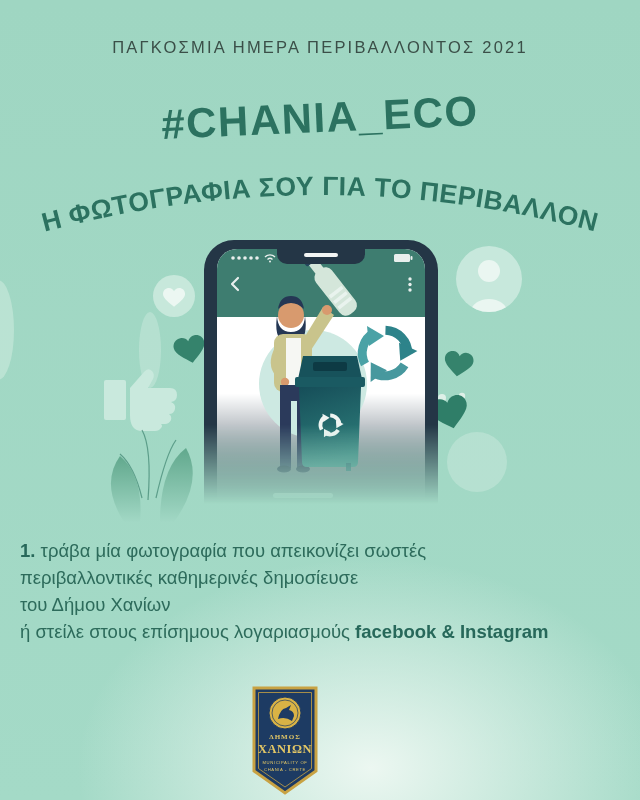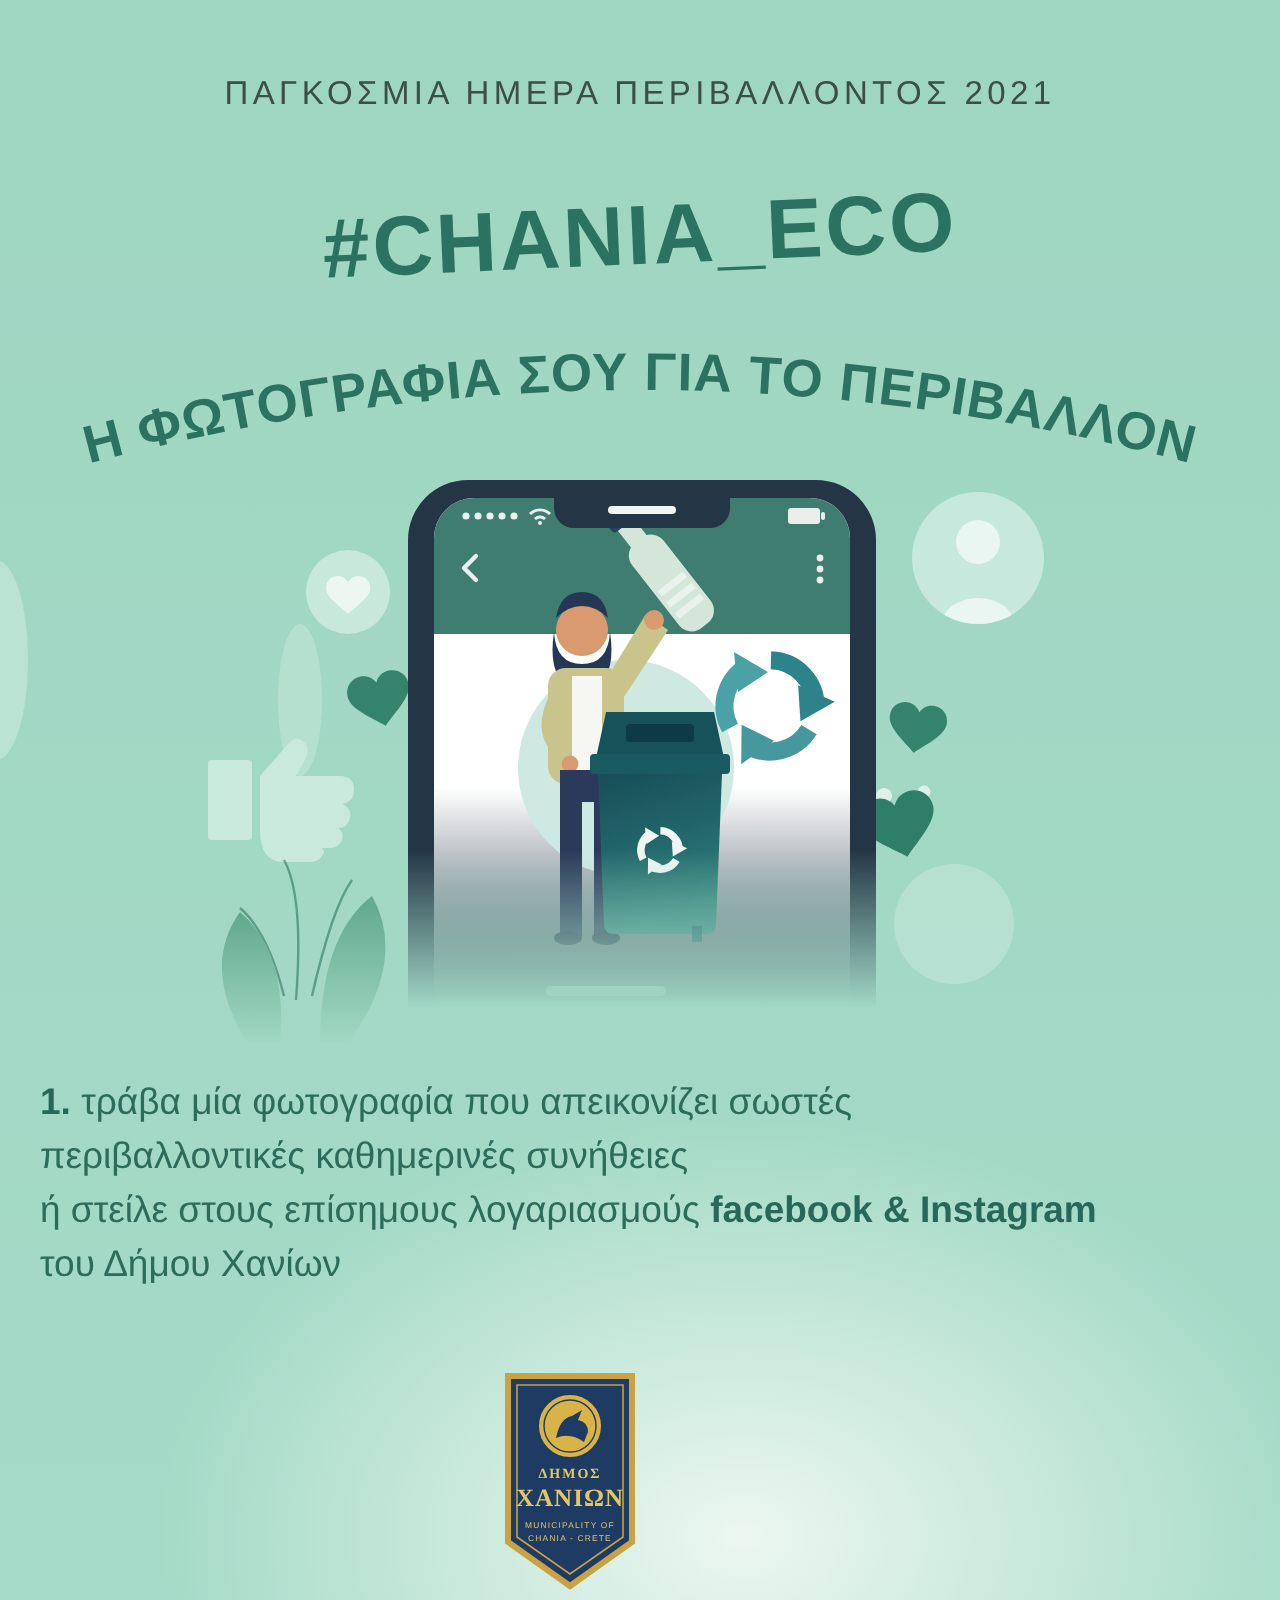--- a/index.html
+++ b/index.html
@@ -192,23 +192,23 @@
         </svg>
         <div class="notch">
           <div class="speaker"></div>
         </div>
       </div>
     </div>
   </div>
 
   <div class="instructions">
     <div><b>1.</b> <span>τράβα μία φωτογραφία που απεικονίζει σωστές</span></div>
-    <div><span>περιβαλλοντικές καθημερινές συνήθειες</span></div>
+    <div><span>περιβαλλοντικές καθημερινές δημοσίευσε</span></div>
+    <div><span>του Δήμου Χανίων</span></div>
     <div><span>ή στείλε στους επίσημους λογαριασμούς </span><b>facebook &amp; Instagram</b></div>
-    <div><span>του Δήμου Χανίων</span></div>
   </div>
 
   <div class="logos">
     <div class="chania-logo">
       <svg width="66" height="110" viewBox="0 0 66 110">
         <path d="M2,2 H64 V85 L33,107 L2,85 Z" fill="#1d3b63" stroke="#c8a243" stroke-width="3"></path>
         <path d="M6.5,6.5 H59.5 V82.5 L33,101 L6.5,82.5 Z" fill="none" stroke="#c8a243" stroke-width="0.8"></path>
         <circle cx="33" cy="27" r="16" fill="#d9b345" stroke="#1d3b63" stroke-width="1"></circle>
         <circle cx="33" cy="27" r="13" fill="none" stroke="#1d3b63" stroke-width="0.7"></circle>
         <path d="M26,33 q2,-10 8,-11 l5,-3 -2,5 q5,1 5,6 l-2,5 q-7,-5 -14,-2 z" fill="#1d3b63"></path>

